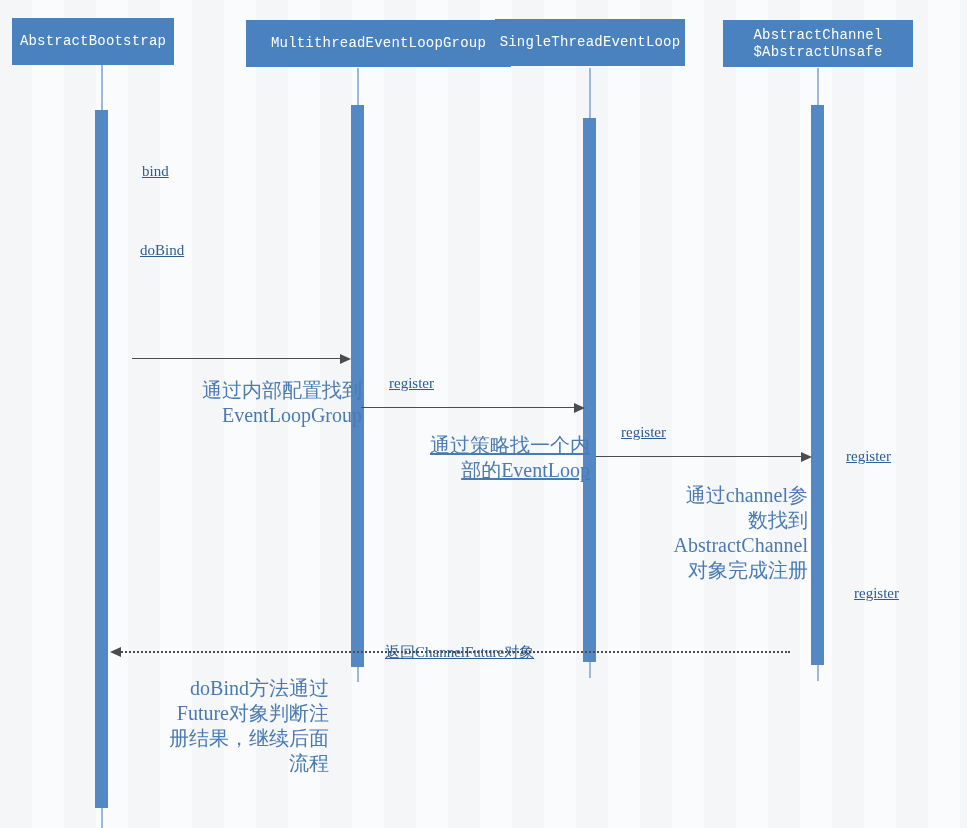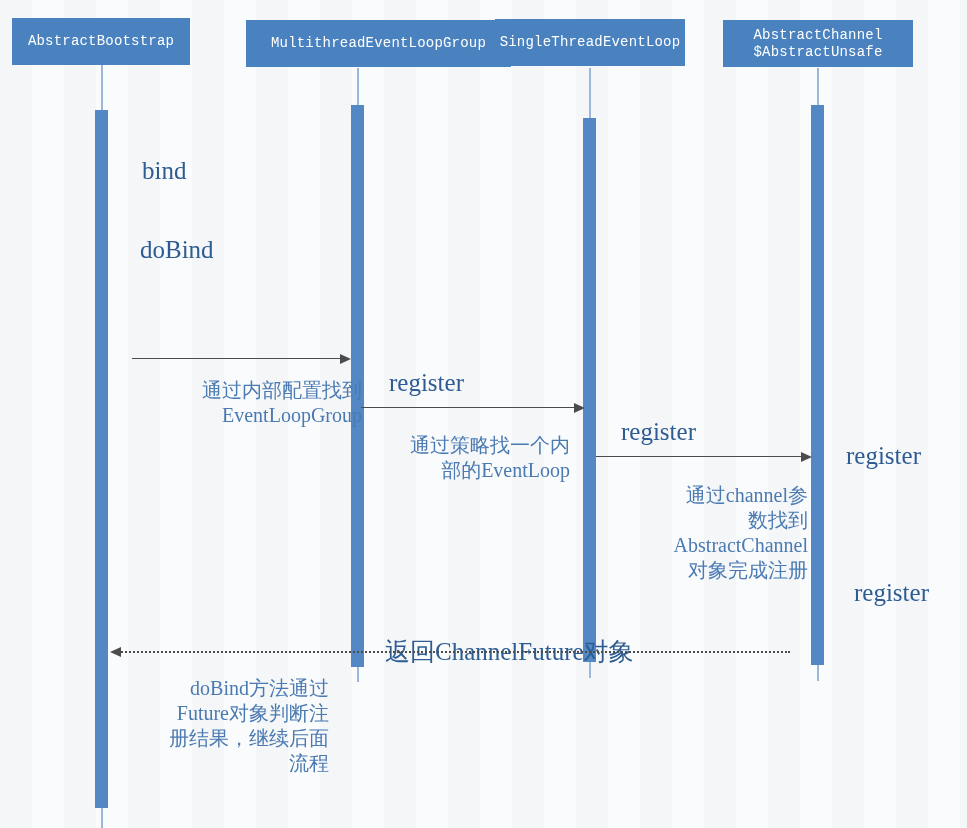--- a/index.html
+++ b/index.html
@@ -68,23 +68,24 @@
   .return-line {
     position: absolute;
     height: 0;
     border-top: 2px dotted #4c4c4c;
   }
   
   .msg-label {
     position: absolute;
     color: #2d5c93;
     font-family: "Liberation Serif", "DejaVu Serif", serif;
-    font-size: 25px;
+    font-size: 15px;
     line-height: 24px;
     white-space: nowrap;
+    text-decoration: underline;
   }
   .note {
     position: absolute;
     color: #4a7ab2;
     font-family: "Liberation Serif", "DejaVu Serif", serif;
     font-size: 20px;
     line-height: 25px;
     text-align: right;
   }
 </style>
@@ -96,42 +97,42 @@
   <div class="lifeline-line" style="left:101px; top:65px; height:763px;"></div>
   <div class="lifeline-line" style="left:357px; top:68px; height:614px;"></div>
   <div class="lifeline-line" style="left:589px; top:68px; height:610px;"></div>
   <div class="lifeline-line" style="left:817px; top:68px; height:613px;"></div>
 
   <div class="activation" style="left:95px;  top:110px; height:698px;"></div>
   <div class="activation" style="left:351px; top:105px; height:562px;"></div>
   <div class="activation" style="left:583px; top:118px; height:544px;"></div>
   <div class="activation" style="left:811px; top:105px; height:560px;"></div>
 
-  <div class="participant" style="left:12px; top:18px; width:178px; height:47px;">AbstractBootstrap</div>
+  <div class="participant" style="left:12px; top:18px; width:162px; height:47px;">AbstractBootstrap</div>
 
   <div class="participant" style="left:246px; top:20px; width:265px; height:47px;">MultithreadEventLoopGroup</div>
 
   <div class="participant" style="left:495px; top:19px; width:190px; height:47px;">SingleThreadEventLoop</div>
 
   <div class="participant" style="left:723px; top:20px; width:190px; height:47px;">AbstractChannel
 $AbstractUnsafe</div>
 
   <div class="msg-label" style="left:142px; top:159px;">bind</div>
 
   <div class="msg-label" style="left:140px; top:238px;">doBind</div>
 
   <div class="arrow-line" style="left:132px; top:358px; width:216px;"></div>
   <div class="arrow-head right" style="left:340px; top:354px;"></div>
   <div class="note" style="left:122px; top:378px; width:240px; white-space:pre-line;">通过内部配置找到
 EventLoopGroup</div>
 
   <div class="msg-label" style="left:389px; top:371px;">register</div>
   <div class="arrow-line" style="left:361px; top:407px; width:221px;"></div>
   <div class="arrow-head right" style="left:574px; top:403px;"></div>
-  <div class="note" style="left:338px; top:433px; width:232px; white-space:pre-line;">通过策略找一个内
+  <div class="note" style="left:358px; top:433px; width:232px; white-space:pre-line;text-decoration:underline;">通过策略找一个内
 部的EventLoop</div>
 
   <div class="msg-label" style="left:621px; top:420px;">register</div>
   <div class="arrow-line" style="left:596px; top:456px; width:213px;"></div>
   <div class="arrow-head right" style="left:801px; top:452px;"></div>
   <div class="note" style="left:592px; top:483px; width:216px; white-space:pre-line;">通过channel参
 数找到
 AbstractChannel
 对象完成注册</div>
 

